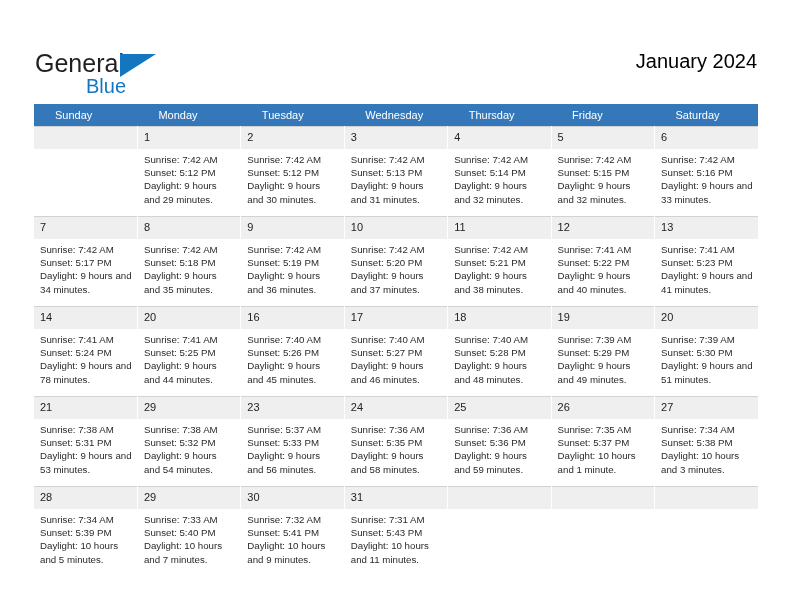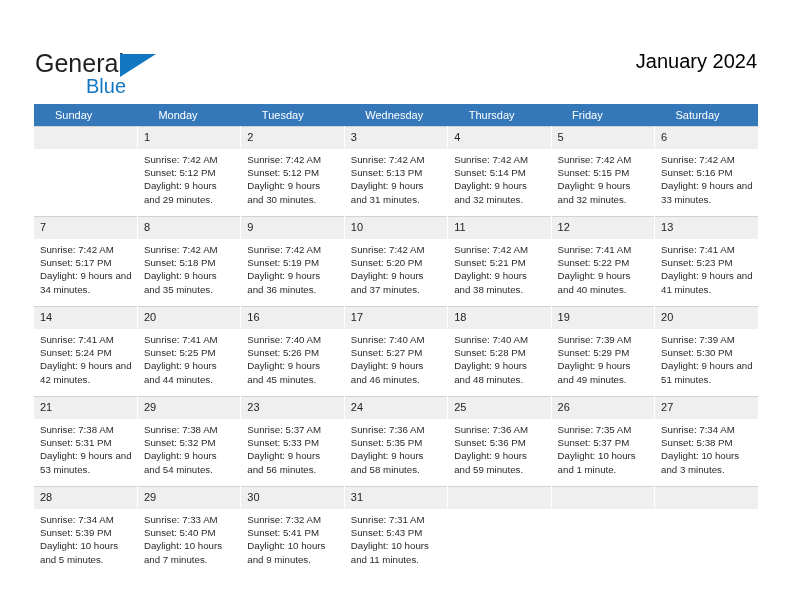--- a/index.html
+++ b/index.html
@@ -310,21 +310,21 @@
             </div>
           </td>
         </tr>
         <tr class="week-row">
           <td>
             <div class="cell-inner">
               <span class="daynum">14</span>
               <div class="info">
                 <div>Sunrise: 7:41 AM</div>
                 <div>Sunset: 5:24 PM</div>
-                <div class="daylight-wrap">Daylight: 9 hours and 42 minutes.</div>
+                <div class="daylight-wrap">Daylight: 9 hours and 78 minutes.</div>
               </div>
             </div>
           </td>
           <td>
             <div class="cell-inner">
               <span class="daynum">20</span>
               <div class="info">
                 <div>Sunrise: 7:41 AM</div>
                 <div>Sunset: 5:25 PM</div>
                 <div class="daylight-wrap">Daylight: 9 hours and 44 minutes.</div>

